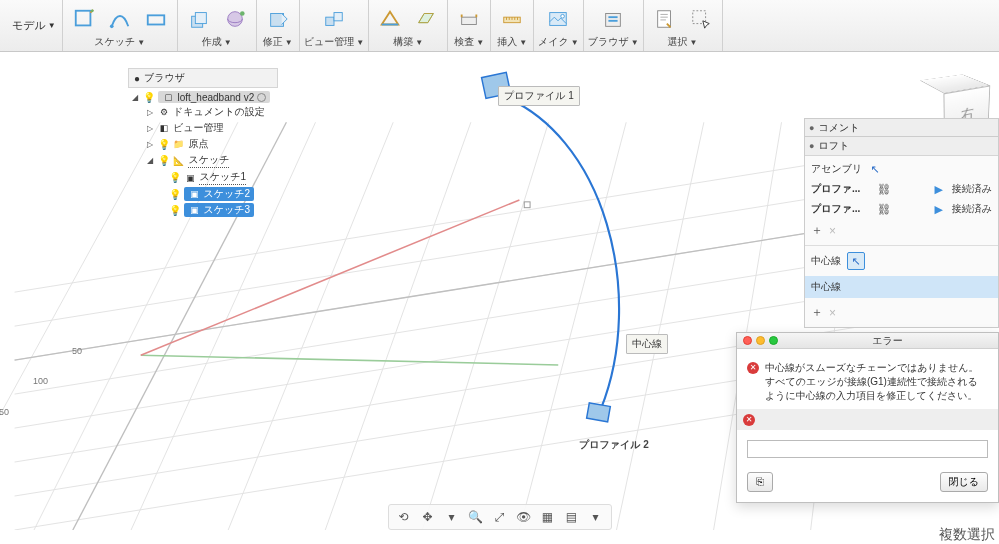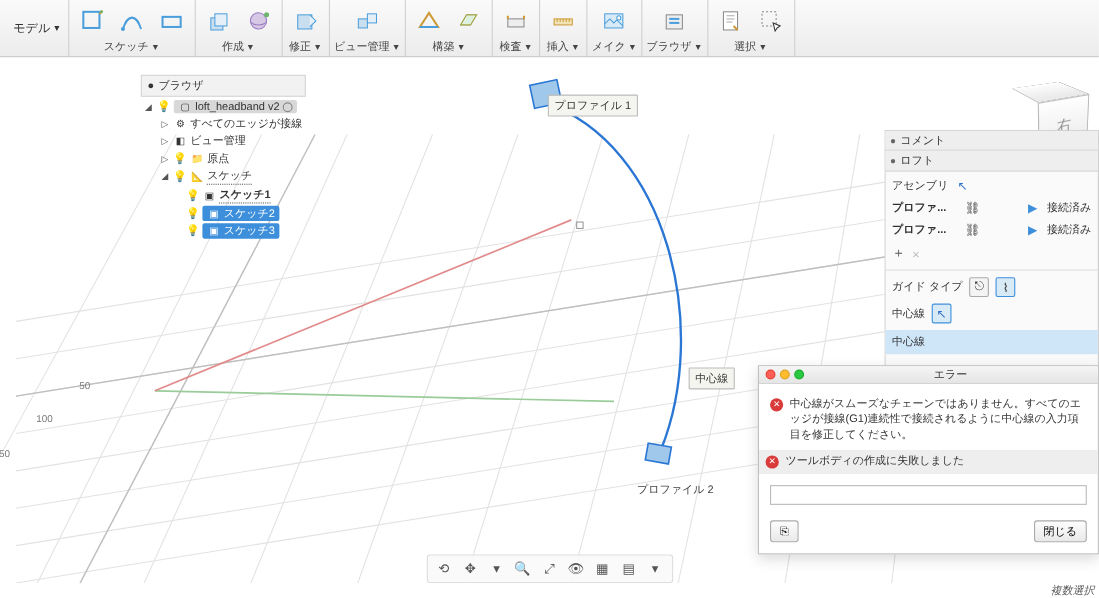--- a/index.html
+++ b/index.html
@@ -52,21 +52,21 @@
 .prow .plabel { width:60px; overflow:hidden; text-overflow:ellipsis; white-space:nowrap;font-weight:bold; }
 .small-ico { width:14px; height:14px; display:inline-flex; align-items:center; justify-content:center; border:1px solid transparent; font-size:11px; }
 .small-ico.box { border:1px solid #aaa; background:#f4f4f4; border-radius:2px; width:18px; height:18px; }
 .small-ico.box.sel { border:1px solid #3d8fdc; background:#d9eaf7; }
 .pointer-ico { color:#2a6cc7; }
 .centerline-row { background:#cfe5f8; padding:4px 6px; margin:4px -6px; }
 .plus-x { display:flex; gap:6px; align-items:center; font-size:12px; color:#555; }
 .plus-x span { cursor:pointer; }
 
 
-.error-dlg { position:absolute; right:0; top:332px; width:310px; background:#fff; border:1px solid #bfbfbf; box-shadow:0 4px 12px rgba(0,0,0,0.15); font-size:10px; }
+.error-dlg { position:absolute; right:0; top:332px; width:263px; background:#fff; border:1px solid #bfbfbf; box-shadow:0 4px 12px rgba(0,0,0,0.15); font-size:10px; }
 .err-title { height:16px; background:linear-gradient(#f5f5f5,#e5e5e5); display:flex; align-items:center; padding:0 6px; gap:5px; border-bottom:1px solid #d0d0d0; }
 .traffic { display:flex; gap:4px; }
 .traffic span { width:9px; height:9px; border-radius:50%; display:inline-block; }
 .tr-r { background:#ff5f57; border:1px solid #e33e32; }
 .tr-y { background:#febc2e; border:1px solid #dea023; }
 .tr-g { background:#28c840; border:1px solid #1aab29; }
 .err-body { padding:12px 10px 8px 10px; }
 .err-item { display:flex; gap:6px; margin-bottom:6px; line-height:1.4; }
 .err-ico { width:12px; height:12px; background:#d93b3b; border-radius:50%; color:#fff; font-size:8px; display:flex; align-items:center; justify-content:center; flex:none; margin-top:1px; }
 .err-bar { background:#eee; padding:4px 6px; margin:0 -10px 6px -10px; }
@@ -75,21 +75,21 @@
 .err-btn { border:1px solid #aaa; background:linear-gradient(#fdfdfd,#e9e9e9); padding:2px 8px; border-radius:3px; font-size:10px; cursor:pointer; }
 
 
 .axis-num { position:absolute; font-size:9px; color:#777; }
 
 
 .navbar { position:absolute; bottom:14px; left:50%; transform:translateX(-50%); display:flex; gap:6px; background:rgba(250,250,250,0.9); border:1px solid #ddd; padding:3px 6px; border-radius:3px; }
 .nav-ico { width:18px; height:18px; display:flex; align-items:center; justify-content:center; font-size:12px; color:#555; cursor:pointer; }
 
 
-.status { position:absolute; bottom:0; right:4px; font-size:10px; color:#555;font-style:italic; }
+.status { position:absolute; bottom:0; right:4px; font-size:14px; color:#555; }
 </style>
 </head>
 <body>
 
 <div class="toolbar">
   <div class="tb-model">
     <span>モデル</span>
       <span class="arrow">▼</span>
   </div>
 
@@ -308,21 +308,21 @@
     </g>
     <g transform="translate(592,349) rotate(10)">
       <rect x="0" y="0" width="22" height="16" fill="#9fc8ea" stroke="#2a76d4" stroke-width="1.5"></rect>
     </g>
 
     <rect x="525" y="142" width="6" height="6" fill="none" stroke="#999"></rect>
   </svg>
 
   <div class="annot" style="top:22px; left:498px;">プロファイル 1</div>
   <div class="annot" style="top:270px; left:626px;">中心線</div>
-  <div class="annot" style="top:372px; left:574px; background:transparent; border:none; color:#444;">プロファイル 2</div>
+  <div class="annot" style="top:372px; left:574px; background:transparent; border:none; color:#444;font-weight:bold;">プロファイル 2</div>
 
   <div class="axis-num" style="top:282px; left:72px;">50</div>
   <div class="axis-num" style="top:312px; left:33px;">100</div>
   <div class="axis-num" style="top:343px; left:-6px;">150</div>
 
   <div class="viewcube">
     <div class="cube">
       <div class="face front">右</div>
       <div class="face right"></div>
       <div class="face top"></div>
@@ -342,21 +342,21 @@
       <span class="root-name">
           <span class="node-ico">▢</span>
           <span>loft_headband v2</span>
           <span class="radio-o"></span>
         </span>
     </div>
     <div class="tree-row">
         <span class="indent" style="width:12px;"></span>
         <span class="tri-exp">▷</span>
         <span class="node-ico">⚙</span>
-        <span>すべてのエッジが接線</span>
+        <span>ドキュメントの設定</span>
       </div>
     <div class="tree-row">
         <span class="indent" style="width:12px;"></span>
         <span class="tri-exp">▷</span>
         <span class="node-ico">◧</span>
         <span>ビュー管理</span>
       </div>
     <div class="tree-row">
         <span class="indent" style="width:12px;"></span>
         <span class="tri-exp">▷</span>
@@ -368,21 +368,21 @@
         <span class="indent" style="width:12px;"></span>
         <span class="tri-exp">◢</span>
         <span class="bulb">💡</span>
         <span class="node-ico">📐</span>
         <span style="border-bottom:1px dotted #555;">スケッチ</span>
       </div>
     <div class="tree-row">
         <span class="indent" style="width:36px;"></span>
         <span class="bulb">💡</span>
         <span class="node-ico">▣</span>
-        <span style="border-bottom:1px dotted #555;font-weight:bold;">スケッチ1</span>
+        <span style="border-bottom:1px dotted #555;">スケッチ1</span>
       </div>
     <div class="tree-row">
         <span class="indent" style="width:36px;"></span>
         <span class="bulb">💡</span>
         <span class="sketch-sel">
           <span class="node-ico" style="color:#fff;">▣</span>
           <span>スケッチ2</span>
         </span>
       </div>
     <div class="tree-row">
@@ -426,25 +426,20 @@
       <span style="flex:1"></span>
       <span class="small-ico" style="color:#3d8fdc;">▶</span>
       <span>接続済み</span>
     </div>
     <div class="plus-x">
         <span>＋</span>
         <span style="color:#bbb;">×</span>
       </div>
     <hr style="margin:6px -6px; border:none; border-top:1px solid #ddd;">
     <div class="prow">
-      <span>ガイド タイプ</span>
-      <span class="small-ico box">⎋</span>
-      <span class="small-ico box sel">⌇</span>
-    </div>
-    <div class="prow">
       <span>中心線</span>
       <span class="small-ico box sel pointer-ico">↖</span>
     </div>
     <div class="centerline-row"><span>中心線</span></div>
     <div class="plus-x" style="margin-top:6px;">
         <span>＋</span>
         <span style="color:#bbb;">×</span>
       </div>
   </div>
 </div>
@@ -459,21 +454,20 @@
     <span style="flex:1; text-align:center;">エラー</span>
   </div>
   <div class="err-body">
     <div class="err-item">
       <span class="err-ico">✕</span>
       <span>中心線がスムーズなチェーンではありません。すべてのエッジが接線(G1)連続性で接続されるように中心線の入力項目を修正してください。</span>
     </div>
     <div class="err-bar">
       <div class="err-item" style="margin:0;">
         <span class="err-ico">✕</span>
-        <span>ツールボディの作成に失敗しました</span>
       </div>
     </div>
     <input class="err-input" style="">
   </div>
   <div class="err-foot">
     <button class="err-btn">⎘</button>
     <button class="err-btn">閉じる</button>
   </div>
 </div>
 

